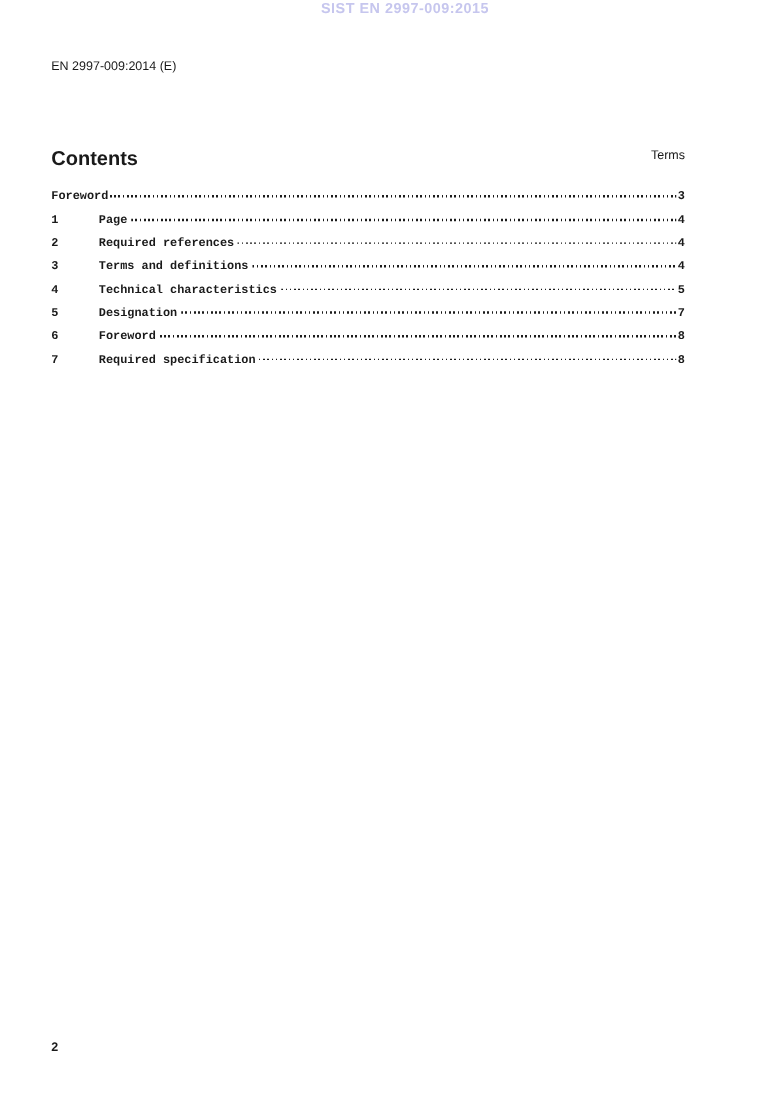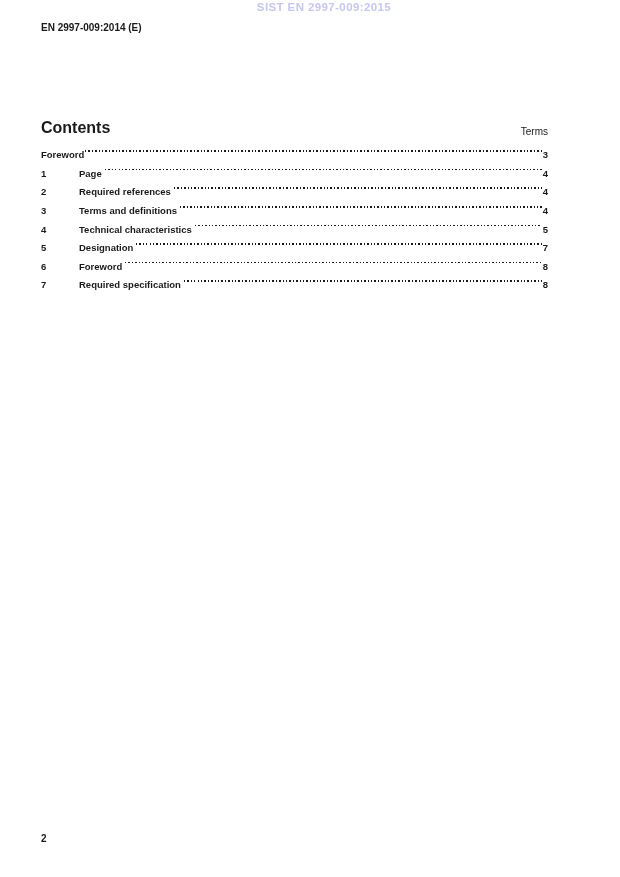--- a/index.html
+++ b/index.html
@@ -18,54 +18,55 @@
     text-align: center;
     font-size: 11.5px;
     font-weight: bold;
     letter-spacing: 0.4px;
     color: var(--watermark-color, #c6c6ee);
     margin-left: 28px;
   }
 
   .doc-ref {
     position: absolute;
-    top: 22px; left: 41px;
+    top: 48px; left: 41px;
     font-size: 10px;
-    font-weight: bold;
+    font-weight: normal;
   }
 
   .contents-header {
     position: absolute;
     top: 119px; left: 41px; right: 72px;
     display: flex;
     justify-content: space-between;
-    align-items: flex-end;
+    align-items: flex-start;
   }
   .contents-title {
     font-size: 16px;
     font-weight: bold;
   }
   .page-label {
     font-size: 10px;
     font-weight: normal;
   }
 
   .toc-list {
     position: absolute;
     top: 150px; left: 41px; right: 72px;
   }
   .toc-row {
     display: flex;
-    align-items: flex-start;
+    align-items: center;
     height: 18.65px;
     padding-bottom: 3px;
     font-size: 9.5px;
     font-weight: bold;
     line-height: 1.15;
     cursor: pointer;
+    font-family: Liberation Mono, monospace;
   }
   .toc-num {
     width: 38px;
     flex: 0 0 38px;
   }
   .toc-title { white-space: nowrap; }
   .toc-leader {
     flex: 1 1 auto;
     height: 1.6px;
     margin: 0 1px 1.5px 3px;

